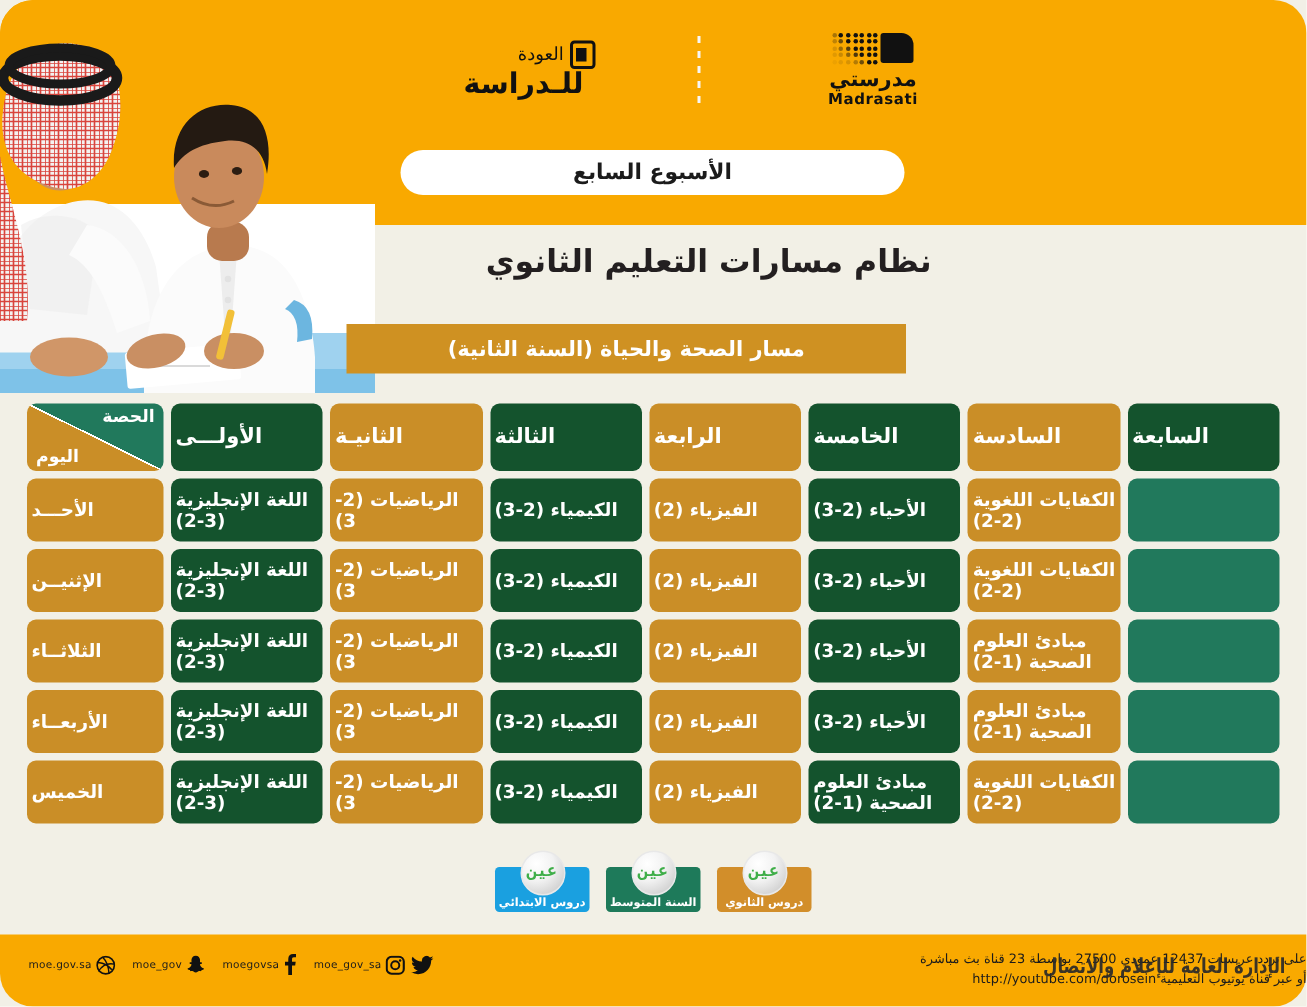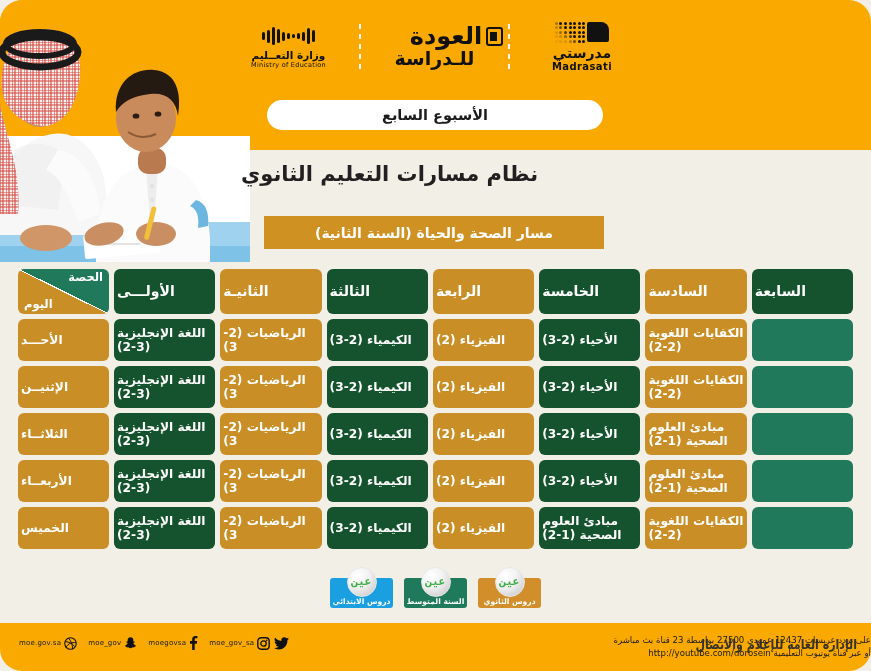--- a/index.html
+++ b/index.html
@@ -58,21 +58,21 @@
   .logo-word-ar { font-size: 14px; font-weight: bold; color: #111; line-height: 1.1; margin-top: 3px; }
   .logo-word-en { font-size: 10px; font-weight: bold; color: #111; letter-spacing: .4px; }
 
   .logo-back { width: 120px; text-align: center; }
   .back-top { display: flex; align-items: center; justify-content: center; gap: 4px; }
   .back-icon { width: 17px; height: 19px; border: 2.4px solid #111; border-radius: 3px; position: relative; }
   .back-icon::after {
     content: ""; position: absolute; left: 2px; top: 3px;
     width: 7px; height: 9px; background: #111;
   }
-  .back-ar-1 { font-size: 24px; font-weight: bold; color: #111; line-height: 1; margin-left: 44px; }
+  .back-ar-1 { font-size: 12px; font-weight: normal; color: #111; line-height: 1; margin-left: 44px; }
   .back-ar-2 { font-size: 19px; font-weight: bold; color: #111; line-height: 1.15; }
 
   .logo-moe { width: 115px; text-align: center; }
   .moe-dots { display: flex; justify-content: center; gap: 2px; height: 22px; align-items: center; }
   .moe-dots span { display: block; width: 3px; background: #111; border-radius: 2px; }
   .moe-ar { font-size: 10.5px; font-weight: bold; color: #111; letter-spacing: .6px; margin-top: 2px; }
   .moe-en { font-size: 6.5px; color: #111; letter-spacing: .3px; }
 
   
   .week-pill {
@@ -98,29 +98,29 @@
     overflow: hidden;
     border-top-left-radius: 22px;
   }
   .photo svg { display: block; }
 
   
   .main-title {
     position: absolute;
     right: 250px; top: 162px;
     width: 380px;
-    text-align: left;
+    text-align: right;
     font-size: 21px;
     font-weight: bold;
     color: #231f20;
   }
   .track-pill {
     position: absolute;
     right: 267px; top: 216px;
-    width: 340px; height: 33px;
+    width: 373px; height: 33px;
     background: #cf9122;
     display: flex;
     align-items: center;
     justify-content: center;
     font-size: 14px;
     font-weight: bold;
     color: #ffffff;
   }
 
   
@@ -319,37 +319,20 @@
         <div class="logo-cell logo-back">
           <div class="back-top">
             <span class="back-icon"></span>
             <span class="back-ar-1">العودة</span>
           </div>
           <div class="back-ar-2">للـدراسة</div>
         </div>
 
         <div class="logo-divider"></div>
 
-        <div class="logo-cell logo-moe">
-          <div class="moe-dots">
-            <span style="height:12px"></span>
-              <span style="height:16px"></span>
-              <span style="height:9px"></span>
-            <span style="height:6px"></span>
-              <span style="height:4px"></span>
-              <span style="height:6px"></span>
-            <span style="height:9px"></span>
-              <span style="height:14px"></span>
-              <span style="height:18px"></span>
-            <span style="height:13px"></span>
-              <span style="height:8px"></span>
-          </div>
-          <div class="moe-ar">وزارة التعــليم</div>
-          <div class="moe-en">Ministry of Education</div>
-        </div>
 
       </div>
 
       <div class="week-pill">
         <b>الأسبوع السابع</b>
       </div>
     </div>
   </div>
 
   <div class="photo">

